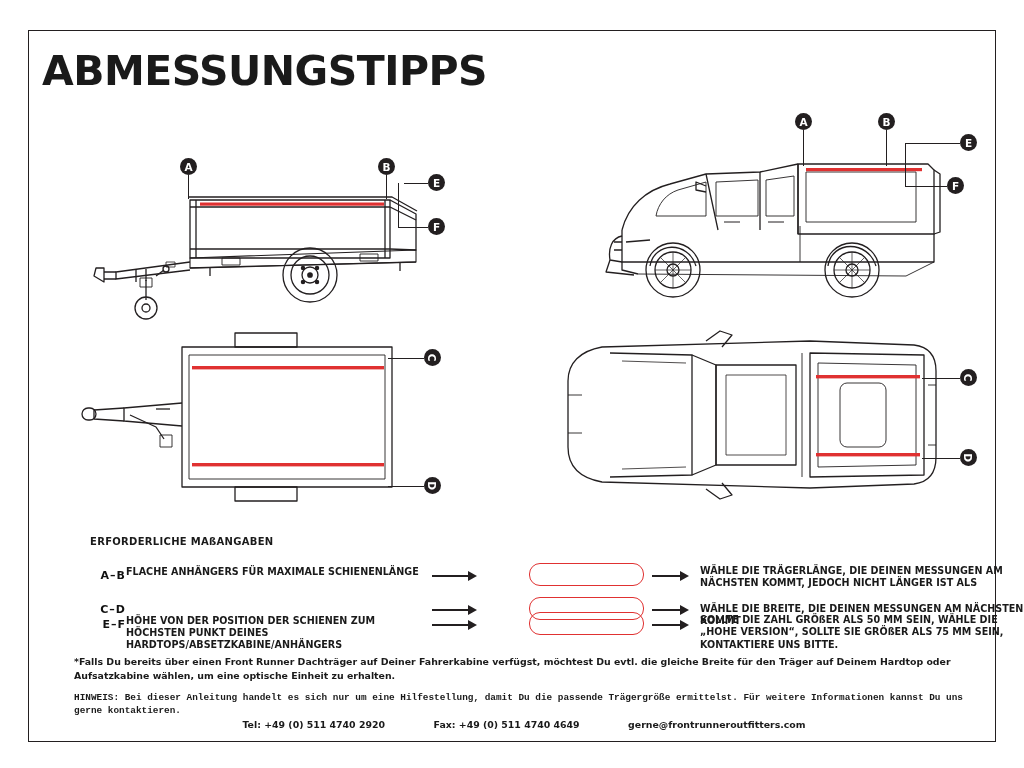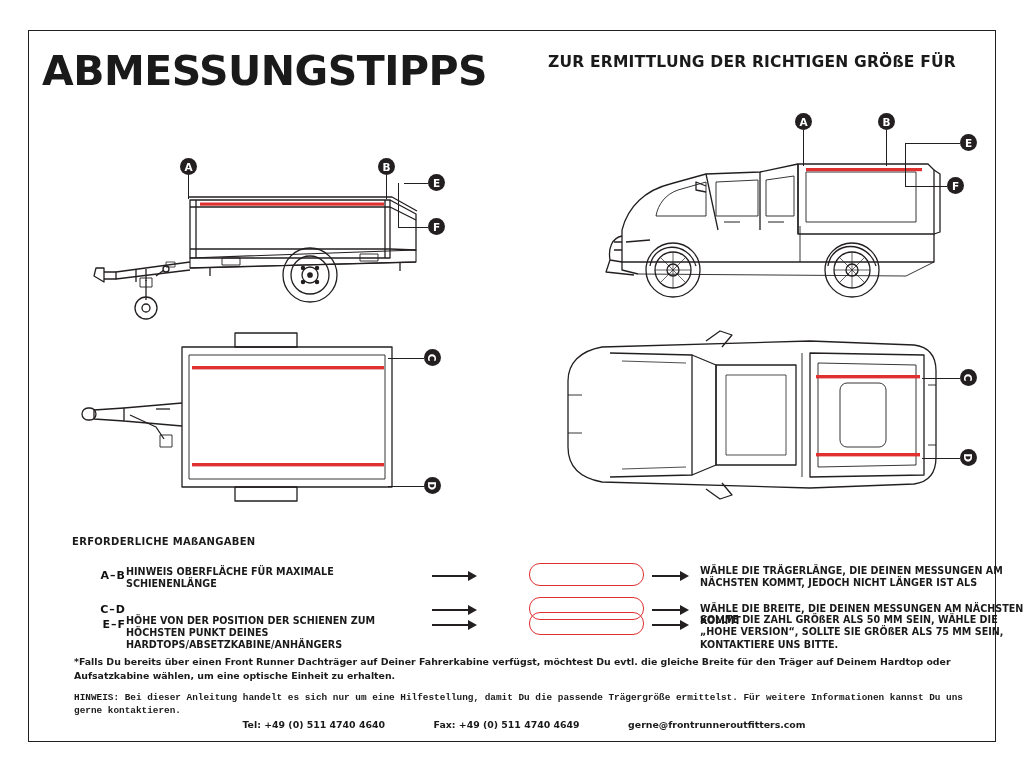--- a/index.html
+++ b/index.html
@@ -18,21 +18,21 @@
            font-size:10.5px;font-weight:700;display:flex;align-items:center;justify-content:center;
            font-family:"DejaVu Sans",sans-serif;}
   .callout.rot{transform:rotate(90deg);}
   .lead{position:absolute;background:#231f20;}
   .lead.h{height:1px;}
   .lead.v{width:1px;}
 
   svg{display:block;}
 
   
-  .spec-head-left{position:absolute;left:72px;top:536px;font-size:10px;font-weight:700;letter-spacing:0.3px;
+  .spec-head-left{position:absolute;left:90px;top:536px;font-size:10px;font-weight:700;letter-spacing:0.3px;
                   font-family:"DejaVu Sans",sans-serif;color:#1a1a1a;text-align:right;}
   .spec-head-red{position:absolute;left:240px;top:536px;font-size:10px;font-weight:700;letter-spacing:0.2px;
                  font-family:"DejaVu Sans",sans-serif;color:#e03131;}
 
   .row{position:absolute;left:74px;width:880px;height:34px;}
   .row .code{position:absolute;left:0;top:6px;width:52px;font-size:11px;font-weight:700;letter-spacing:1px;
              font-family:"DejaVu Sans",sans-serif;text-align:right;}
   .row .desc{position:absolute;left:52px;top:3px;width:300px;font-size:9.6px;font-weight:700;line-height:1.25;
              font-family:"DejaVu Sans",sans-serif;color:#1a1a1a;}
   .row .arrow{position:absolute;left:358px;top:8px;width:50px;height:10px;}
@@ -56,21 +56,20 @@
 </style>
 </head>
 <body>
 
 <div class="page">
 
   <div class="frame"></div>
 
   <div class="title">ABMESSUNGSTIPPS</div>
   <div class="subtitle">
-    <div>ZUR ERMITTLUNG DER RICHTIGEN GRÖßE FÜR</div>
   </div>
 
   <svg style="position:absolute;left:60px;top:150px;" width="400" height="170" viewBox="0 0 400 170">
     <g fill="none" stroke="#231f20" stroke-width="1.3" stroke-linejoin="round">
 
       <path d="M130 50 L330 50 L330 108 L130 108 Z"></path>
       <path d="M130 57 L330 57"></path>
       <path d="M130 99 L330 99"></path>
       <path d="M136 50 L136 108 M325 50 L325 108"></path>
 
@@ -243,21 +242,21 @@
   <div class="callout rot" style="left:960px;top:369px;">C</div>
   <div class="lead h" style="left:922px;top:378px;width:38px;"></div>
 
   <div class="callout rot" style="left:960px;top:449px;">D</div>
   <div class="lead h" style="left:922px;top:458px;width:38px;"></div>
 
   <div class="spec-head-left">ERFORDERLICHE MAßANGABEN</div>
 
   <div class="row" style="top:563px;">
     <div class="code">A–B</div>
-    <div class="desc">HINWEIS OBERFLÄCHE FÜR MAXIMALE SCHIENENLÄNGE</div>
+    <div class="desc">FLACHE ANHÄNGERS FÜR MAXIMALE SCHIENENLÄNGE</div>
     <div class="arrow">
       <div class="arrow-line"></div>
         <div class="arrow-head"></div>
     </div>
     <div class="pill"></div>
     <div class="arrow2">
       <div class="arrow-line" style="width:30px"></div>
         <div class="arrow-head" style="left:28px"></div>
     </div>
     <div class="out">WÄHLE DIE TRÄGERLÄNGE, DIE DEINEN MESSUNGEN AM NÄCHSTEN KOMMT, JEDOCH NICHT LÄNGER IST ALS</div>
@@ -289,20 +288,20 @@
       <div class="arrow-line" style="width:30px"></div>
         <div class="arrow-head" style="left:28px"></div>
     </div>
     <div class="out">SOLLTE DIE ZAHL GRÖßER ALS 50 MM SEIN, WÄHLE DIE „HOHE VERSION“, SOLLTE SIE GRÖßER ALS 75 MM SEIN, KONTAKTIERE UNS BITTE.</div>
   </div>
 
   <div class="note1">*Falls Du bereits über einen Front Runner Dachträger auf Deiner Fahrerkabine verfügst, möchtest Du evtl. die gleiche Breite für den Träger auf Deinem Hardtop oder Aufsatzkabine wählen, um eine optische Einheit zu erhalten.</div>
   <div class="note2">HINWEIS: Bei dieser Anleitung handelt es sich nur um eine Hilfestellung, damit Du die passende Trägergröße ermittelst. Für weitere Informationen kannst Du uns gerne kontaktieren.</div>
 
   <div class="contact">
-    <span>Tel: +49 (0) 511 4740 4640</span>
+    <span>Tel: +49 (0) 511 4740 2920</span>
     <span class="gap"></span>
     <span>Fax: +49 (0) 511 4740 4649</span>
     <span class="gap"></span>
     <span>gerne@frontrunneroutfitters.com</span>
   </div>
 
 </div>
 
 </body></html>

